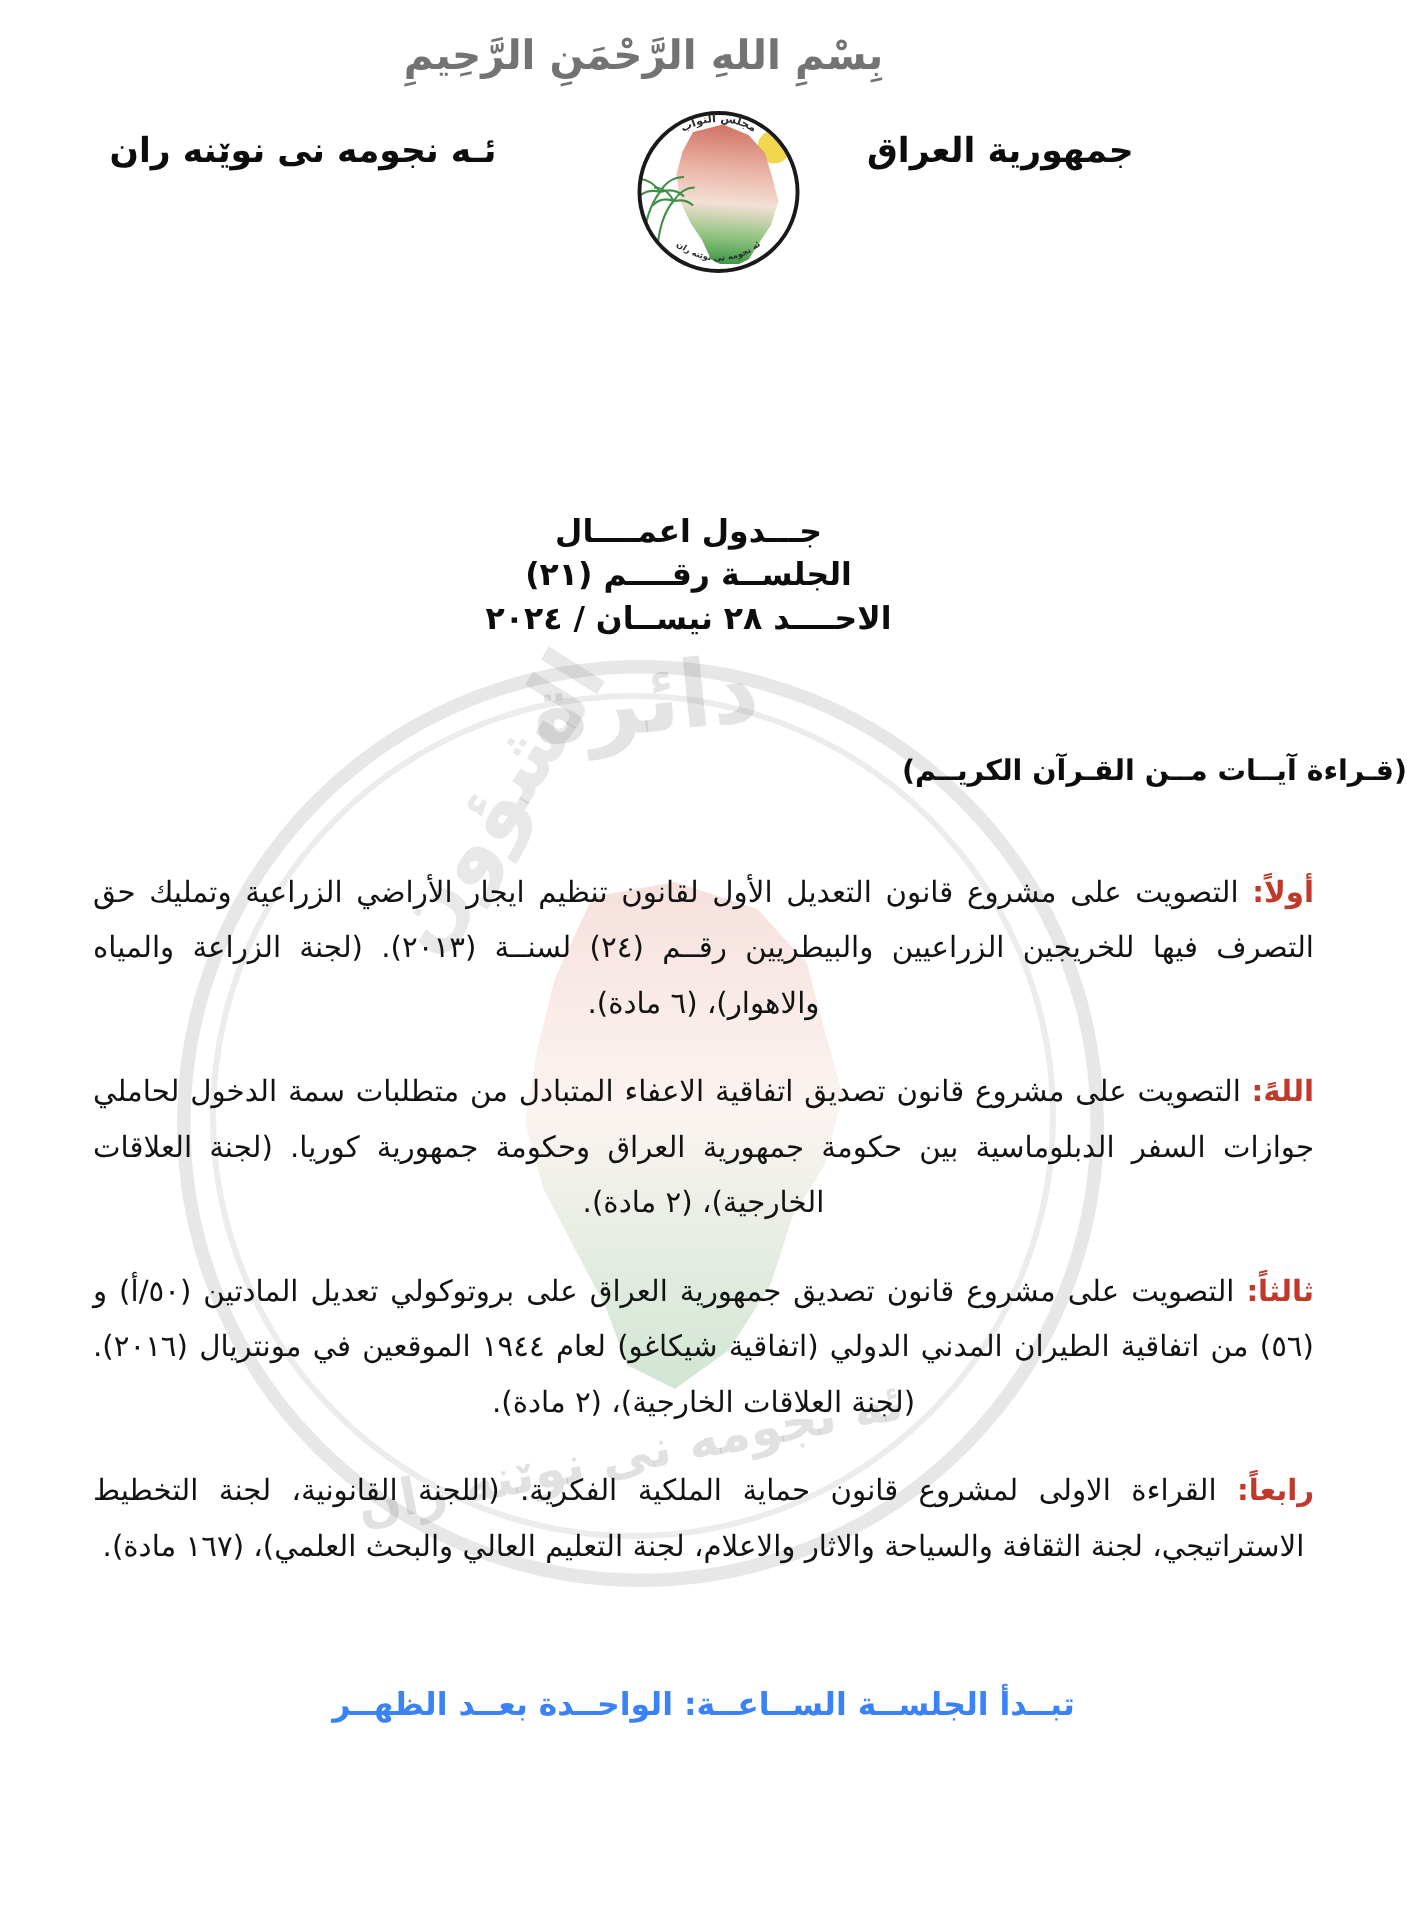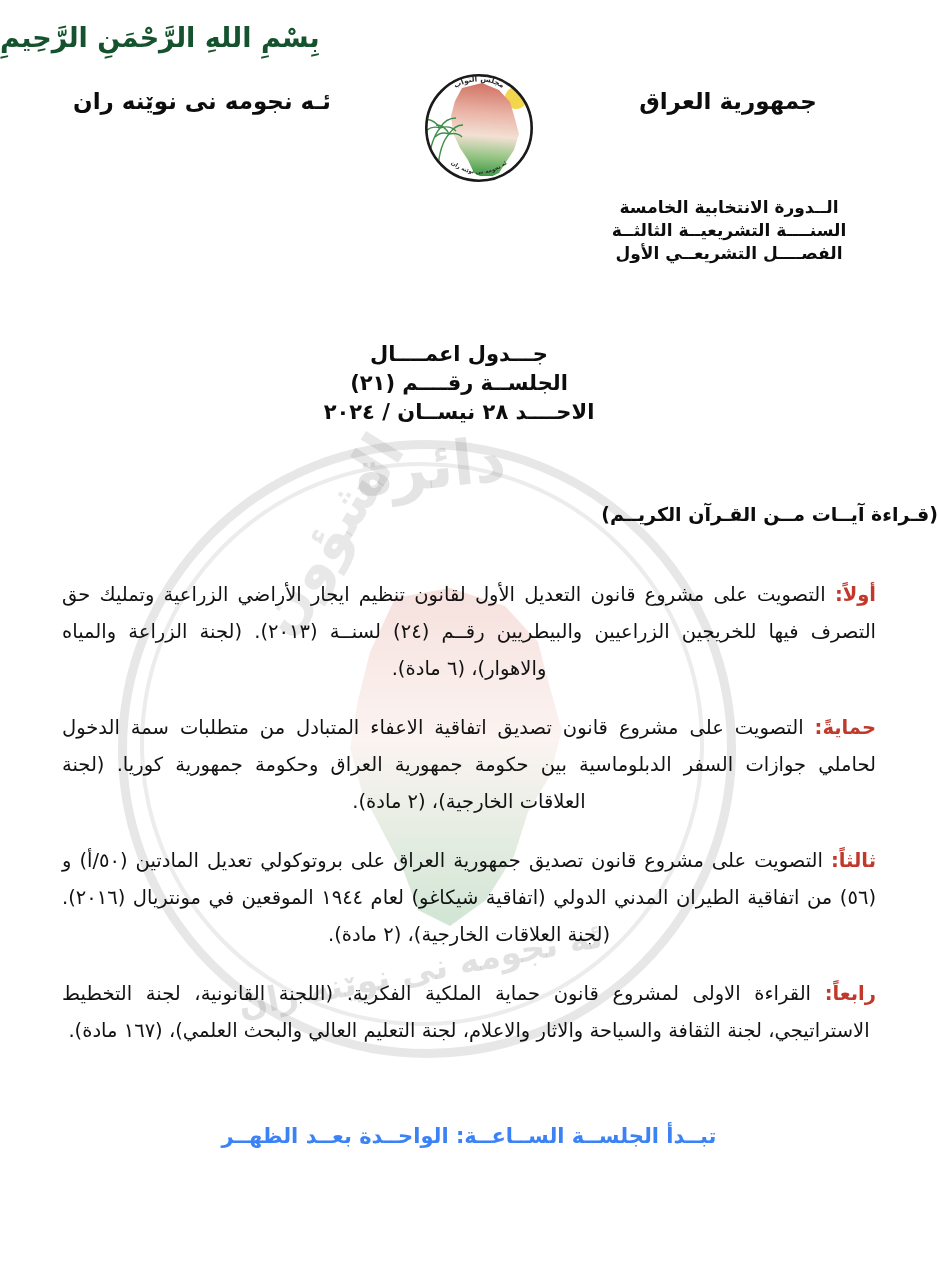--- a/index.html
+++ b/index.html
@@ -98,42 +98,42 @@
     height: 360px;
     opacity: 0.22;
   }
 
   
   .basmala {
     position: absolute;
     left: 0;
     top: 22px;
     width: 858px;
-    text-align: left;
+    text-align: center;
     font-size: 27px;
     font-weight: bold;
-    color: #14532d;
+    color: #737373;
     letter-spacing: -1px;
     z-index: 3;
   }
 
   .emblem {
     position: absolute;
     left: 398px;
     top: 72px;
     width: 162px;
     height: 112px;
     z-index: 3;
   }
 
   .hdr-right {
     position: absolute;
     right: 60px;
     top: 84px;
-    text-align: center;
+    text-align: left;
     width: 300px;
     z-index: 3;
   }
   .hdr-right .l1,
   .hdr-right .l2 {
     font-size: 23px;
     font-weight: bold;
     letter-spacing: 0px;
     line-height: 34px;
     color: #0d0d0d;
@@ -309,41 +309,36 @@
   </svg>
 
   <div class="hdr-right">
     <div class="l1">جمهورية العراق</div>
   </div>
 
   <div class="hdr-left">
     <div class="l2">ئـه نجومه نی نوێنه ران</div>
   </div>
 
-  <div class="term-block">
-    <div>الــدورة الانتخابية الخامسة</div>
-    <div>السنــــة التشريعيــة الثالثــة</div>
-    <div>الفصــــل التشريعــي الأول</div>
-  </div>
 
   <div class="agenda-title">
     <div>جـــدول اعمــــال</div>
     <div>الجلســة رقــــم (٢١)</div>
     <div>الاحــــد ٢٨ نيســان / ٢٠٢٤</div>
   </div>
 
   <div class="quran-line">(قـراءة آيــات مــن القـرآن الكريــم)</div>
 
   <div class="items">
     <p class="item">
       <span class="ordinal">أولاً:</span>
       <span>التصويت على مشروع قانون التعديل الأول لقانون تنظيم ايجار الأراضي الزراعية وتمليك حق التصرف فيها للخريجين الزراعيين والبيطريين رقــم (٢٤) لسنــة (٢٠١٣). (لجنة الزراعة والمياه والاهوار)، (٦ مادة).</span>
     </p>
     <p class="item">
-      <span class="ordinal">حمايةً:</span>
+      <span class="ordinal">اللهً:</span>
       <span>التصويت على مشروع قانون تصديق اتفاقية الاعفاء المتبادل من متطلبات سمة الدخول لحاملي جوازات السفر الدبلوماسية بين حكومة جمهورية العراق وحكومة جمهورية كوريا. (لجنة العلاقات الخارجية)، (٢ مادة).</span>
     </p>
     <p class="item">
       <span class="ordinal">ثالثاً:</span>
       <span>التصويت على مشروع قانون تصديق جمهورية العراق على بروتوكولي تعديل المادتين (٥٠/أ) و (٥٦) من اتفاقية الطيران المدني الدولي (اتفاقية شيكاغو) لعام ١٩٤٤ الموقعين في مونتريال (٢٠١٦). (لجنة العلاقات الخارجية)، (٢ مادة).</span>
     </p>
     <p class="item">
       <span class="ordinal">رابعاً:</span>
       <span>القراءة الاولى لمشروع قانون حماية الملكية الفكرية. (اللجنة القانونية، لجنة التخطيط الاستراتيجي، لجنة الثقافة والسياحة والاثار والاعلام، لجنة التعليم العالي والبحث العلمي)، (١٦٧ مادة).</span>
     </p>

